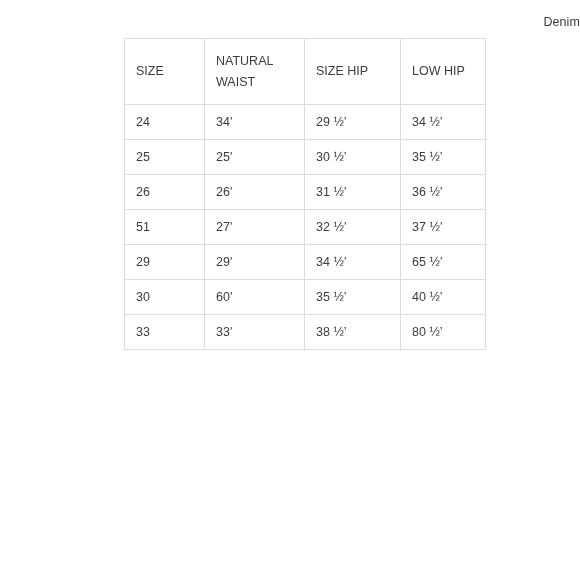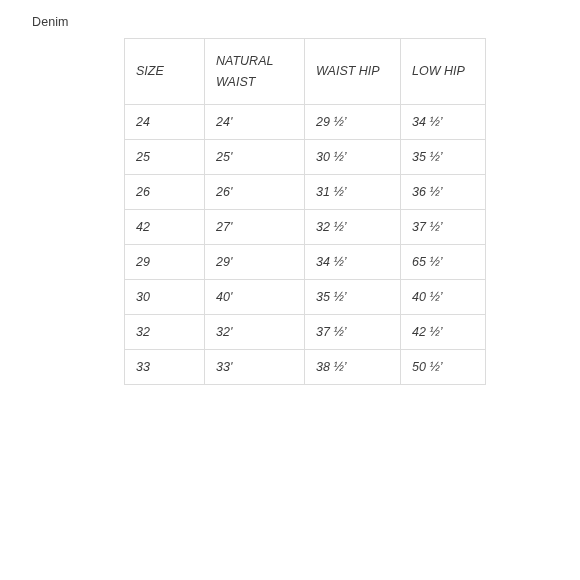--- a/index.html
+++ b/index.html
@@ -21,37 +21,36 @@
     width: 580px;
     height: 580px;
     background: #ffffff;
   }
 
   .chart-title {
     position: absolute;
     left: 0;
     right: 0;
     top: 14px;
-    text-align: left;
+    text-align: right;
     font-size: 12.5px;
     line-height: 16px;
     color: #3c3c3c;
     letter-spacing: 0.1px;
     padding-left: 32px;
   }
 
   .size-table {
     position: absolute;
     left: 124px;
     top: 38px;
     width: 361px;
     border-collapse: collapse;
     table-layout: fixed;
     background: #3b82f6;
-    font-style: italic;
   }
 
   .size-table col.c-size      { width: 80px; }
   .size-table col.c-waist     { width: 100px; }
   .size-table col.c-highhip   { width: 96px; }
   .size-table col.c-lowhip    { width: 85px; }
 
   .size-table th,
   .size-table td {
     border: 1px solid #dcdcdc;
@@ -95,72 +94,66 @@
     </colgroup>
     <thead>
       <tr>
         <th>
           <span class="hdr-wrap">SIZE</span>
         </th>
         <th>
           <span class="hdr-wrap">NATURAL WAIST</span>
         </th>
         <th>
-          <span class="hdr-wrap">WAIST HIP</span>
+          <span class="hdr-wrap">SIZE HIP</span>
         </th>
         <th>
           <span class="hdr-wrap">LOW HIP</span>
         </th>
       </tr>
     </thead>
     <tbody id="table-body">
         <tr>
           <td>24</td>
-          <td>24'</td>
+          <td>34'</td>
           <td>29 ½’</td>
           <td>34 ½’</td>
         </tr>
         <tr>
           <td>25</td>
           <td>25'</td>
           <td>30 ½’</td>
           <td>35 ½’</td>
         </tr>
         <tr>
           <td>26</td>
           <td>26'</td>
           <td>31 ½’</td>
           <td>36 ½’</td>
         </tr>
         <tr>
-          <td>42</td>
+          <td>51</td>
           <td>27'</td>
           <td>32 ½’</td>
           <td>37 ½’</td>
         </tr>
         <tr>
           <td>29</td>
           <td>29'</td>
           <td>34 ½’</td>
           <td>65 ½’</td>
         </tr>
         <tr>
           <td>30</td>
-          <td>40'</td>
+          <td>60'</td>
           <td>35 ½’</td>
           <td>40 ½’</td>
-        </tr>
-        <tr>
-          <td>32</td>
-          <td>32'</td>
-          <td>37 ½’</td>
-          <td>42 ½’</td>
         </tr>
         <tr>
           <td>33</td>
           <td>33'</td>
           <td>38 ½’</td>
-          <td>50 ½’</td>
+          <td>80 ½’</td>
         </tr>
       </tbody>
   </table>
 
 </div>
 
 </body></html>

